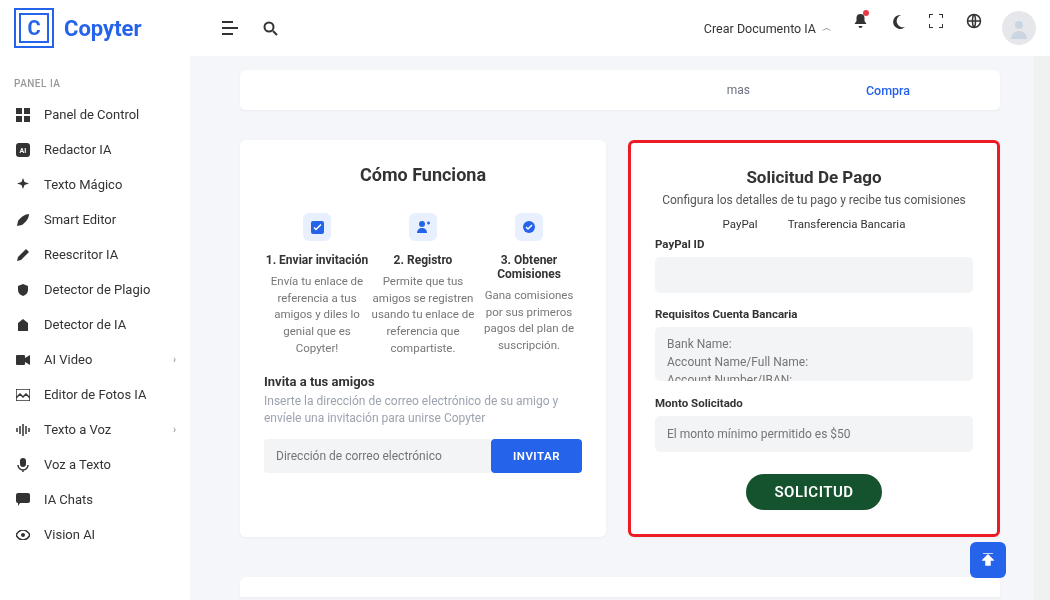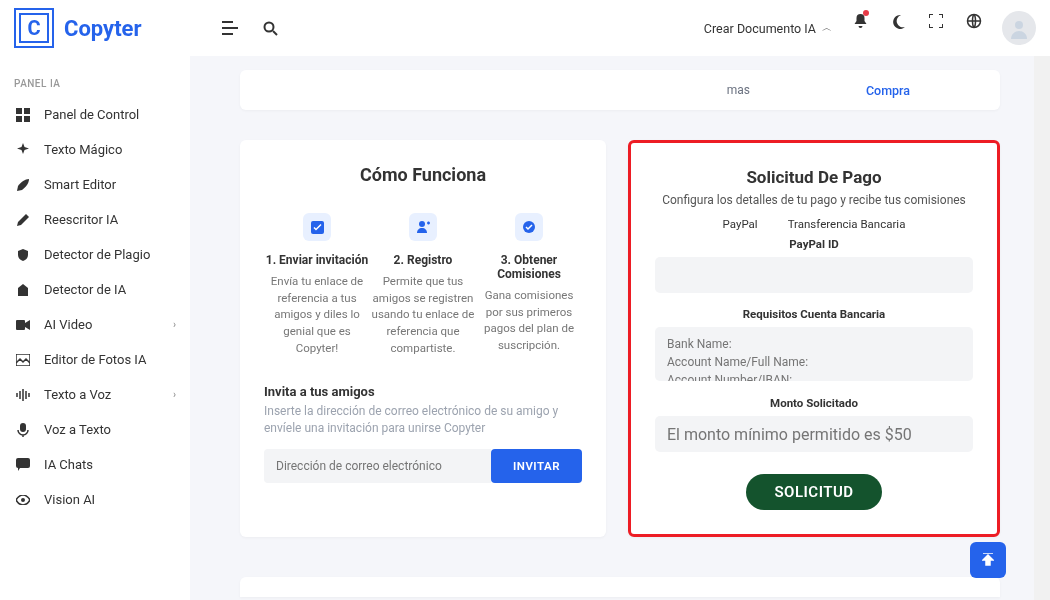--- a/index.html
+++ b/index.html
@@ -31,38 +31,38 @@
 .main { position: absolute; top: 56px; left: 190px; right: 0; bottom: 0; overflow-y: auto; padding: 14px 50px 40px 50px; }
 .top-strip { background: #fff; border-radius: 6px; padding: 14px; display: flex; align-items: center; justify-content: flex-end; gap: 130px; margin-bottom: 30px; height: 40px; position: relative; box-shadow: 0 1px 3px rgba(0,0,0,0.04); }
 .top-strip .t1 { color: #6b7280; font-size: 12px; position: absolute; right: 250px; }
 .top-strip .t2 { color: #2563eb; font-size: 12.5px; font-weight: 500; position: absolute; right: 90px; }
 
 .two-col { display: flex; gap: 22px; }
 .card { background: #fff; border-radius: 6px; padding: 24px; flex: 1; box-shadow: 0 1px 3px rgba(0,0,0,0.04); }
 .card-right { border: 3px solid #ed1c24; }
 
 .hiw-title { text-align: center; font-size: 18px; font-weight: 700; margin-bottom: 28px; }
-.hiw-steps { display: flex; justify-content: space-around; gap: 0; margin-bottom: 28px; }
+.hiw-steps { display: flex; justify-content: space-around; gap: 0; margin-bottom: 18px; }
 .step { flex: 1; text-align: center; font-size: 11.5px; }
 .step-icon { width: 28px; height: 28px; border-radius: 6px; background: #e8f0ff; display: inline-flex; align-items: center; justify-content: center; color: #2563eb; margin-bottom: 12px; }
 .step-title { font-weight: 700; font-size: 12px; margin-bottom: 6px; color: #333; }
 .step-desc { color: #777; line-height: 1.45; font-size: 11.5px; }
 
 .invite-head { font-size: 13px; font-weight: 700; margin-bottom: 4px; }
 .invite-sub { color: #9ca3af; font-size: 12px; line-height: 1.4; margin-bottom: 12px; }
 .invite-row { display: flex; gap: 0; }
 .invite-input { flex: 1; background: #f3f4f6; border: none; padding: 10px 12px; font-size: 12px; color: #6b7280; border-radius: 4px 0 0 4px; }
 .invite-btn { background: #2563eb; color: #fff; border: none; padding: 10px 22px; font-size: 11.5px; font-weight: 600; letter-spacing: 0.5px; border-radius: 4px; cursor: pointer; }
 
 .pay-title { text-align: center; font-size: 17px; font-weight: 700; margin-bottom: 6px; }
 .pay-sub { text-align: center; font-size: 12px; color: #555; margin-bottom: 10px; }
 .pay-tabs { display: flex; justify-content: center; gap: 30px; font-size: 11.5px; margin-bottom: 6px; }
 .pay-tab { font-weight: 400; color: #333; cursor: pointer; }
-.field-label { font-size: 11.5px; font-weight: 700; color: #333; margin-bottom: 6px; text-align: center; }
-.field-input { width: 100%; background: #f3f4f6; border: none; height: 36px; border-radius: 5px; padding: 8px 12px; margin-bottom: 14px; font-size: 16px; }
+.field-label { font-size: 11.5px; font-weight: 700; color: #333; margin-bottom: 6px; }
+.field-input { width: 100%; background: #f3f4f6; border: none; height: 36px; border-radius: 5px; padding: 8px 12px; margin-bottom: 14px; font-size: 12px; }
 .field-textarea { width: 100%; background: #f3f4f6; border: none; border-radius: 5px; padding: 8px 12px; margin-bottom: 12px; font-size: 12px; color: #8b93a5; font-family: inherit; line-height: 1.5; resize: none; height: 54px; }
 .req-btn { display: block; margin: 8px auto 0 auto; background: #14532d; color: #fff; border: none; padding: 9px 28px; border-radius: 18px; font-size: 15px; font-weight: 600; letter-spacing: 0.5px; cursor: pointer; }
 
 
 .scrolltop { position: fixed; right: 44px; bottom: 22px; width: 36px; height: 36px; background: #2563eb; border-radius: 6px; display: flex; align-items: center; justify-content: center; color: #fff; cursor: pointer; }
 
 
 .outer-scroll { position: fixed; top: 0; right: 0; width: 16px; height: 100%; background: #f1f1f1; }
 .outer-thumb { width: 12px; margin: 2px; background: #c1c1c1; height: 40px; border-radius: 2px; }
 
@@ -134,20 +134,29 @@
   <div class="sidebar-item">
     <span class="si-icon">
         <svg width="14" height="14" viewBox="0 0 14 14">
           <rect x="0" y="0" width="6" height="6" fill="currentColor"></rect>
           <rect x="8" y="0" width="6" height="6" fill="currentColor"></rect>
           <rect x="0" y="8" width="6" height="6" fill="currentColor"></rect>
           <rect x="8" y="8" width="6" height="6" fill="currentColor"></rect>
         </svg>
       </span>
     <span>Panel de Control</span>
+  </div>
+  <div class="sidebar-item">
+    <span class="si-icon">
+        <svg width="14" height="14" viewBox="0 0 14 14">
+          <rect width="14" height="14" rx="3" fill="currentColor"></rect>
+          <text x="7" y="10" text-anchor="middle" fill="#fff" font-size="7" font-weight="700">AI</text>
+        </svg>
+      </span>
+    <span>Redactor IA</span>
   </div>
   <div class="sidebar-item">
     <span class="si-icon">
         <svg width="14" height="14" viewBox="0 0 14 14">
           <path d="M7 0l1.5 4L13 5.5 8.5 7 7 11 5.5 7 1 5.5 5.5 4z" fill="currentColor"></path>
         </svg>
       </span>
     <span>Texto Mágico</span>
   </div>
   <div class="sidebar-item">

